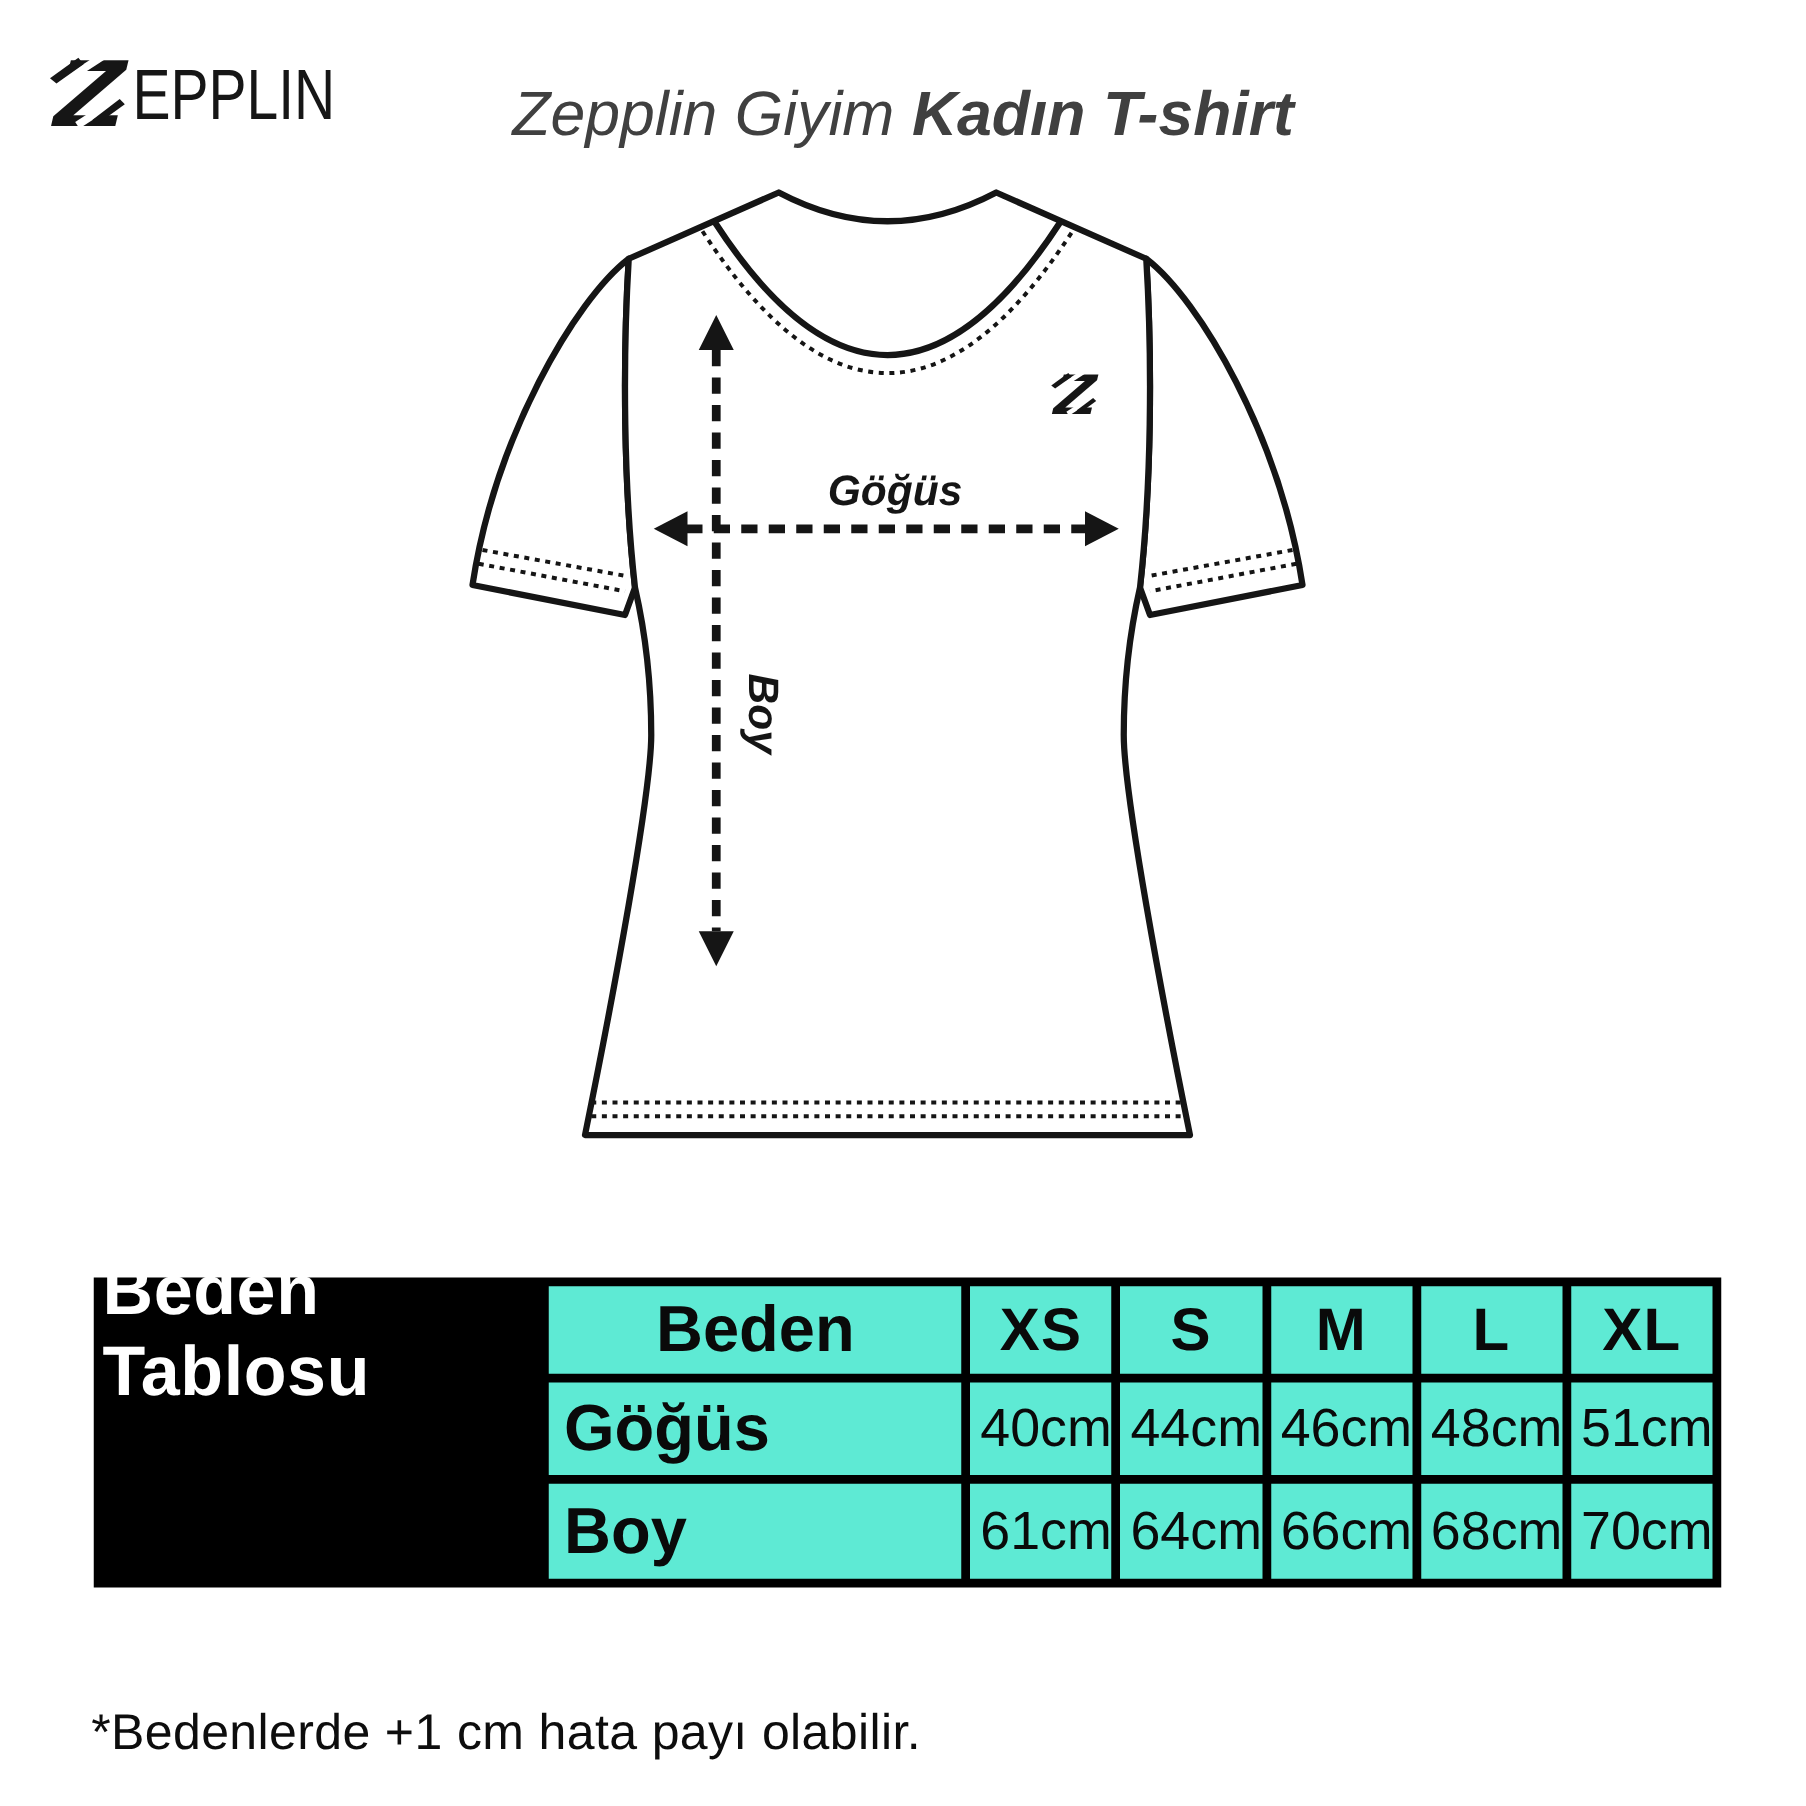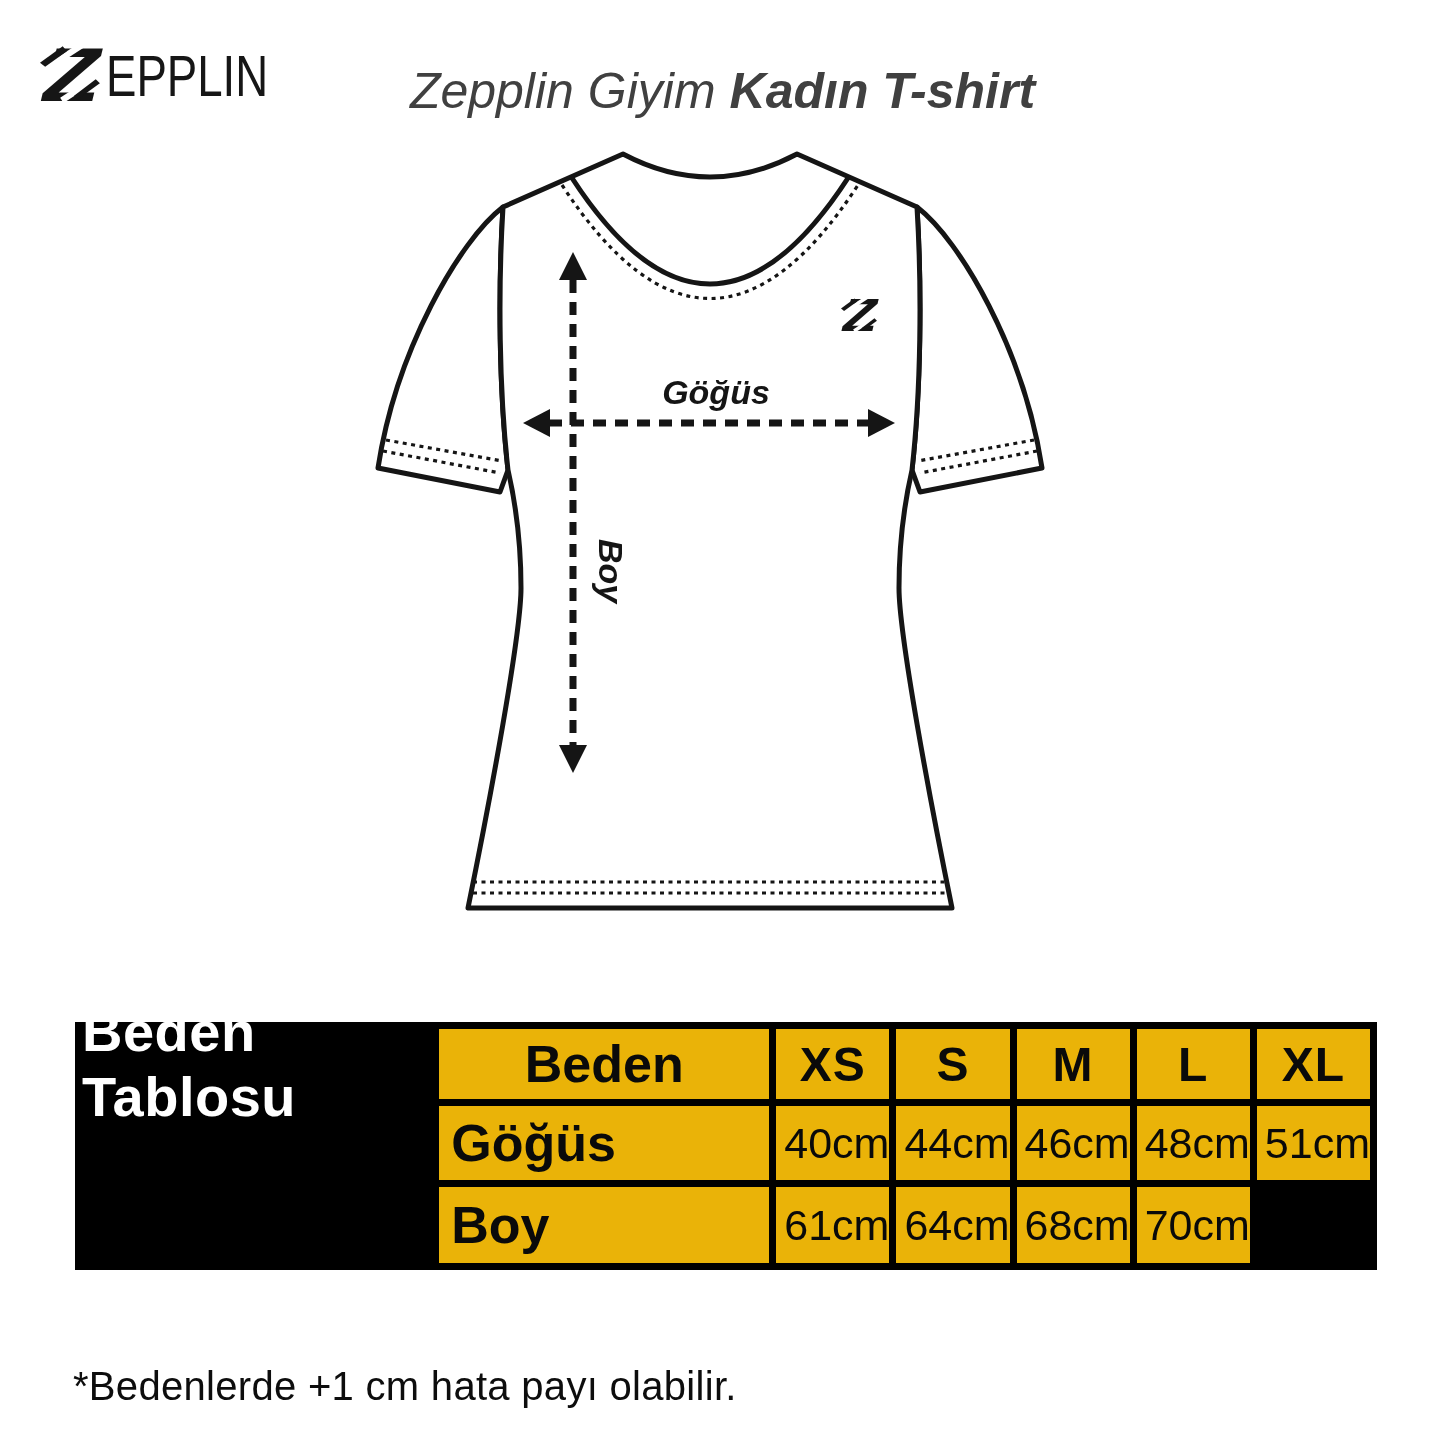--- a/index.html
+++ b/index.html
@@ -19,21 +19,21 @@
 
   
   .diagram{position:absolute;left:340px;top:135px;}
 
   
   .size-table{position:absolute;left:75px;top:1022px;width:1302px;box-sizing:border-box;
               background:#000;padding:7px;display:flex;flex-direction:row;gap:7px;}
   .t-title{height:70px;display:flex;align-items:center;justify-content:center;
            background:#000;color:#fff;font-weight:700;font-size:56px;letter-spacing:.5px;}
   .t-grid{display:grid;grid-template-columns:330px repeat(5,1fr);gap:7px;}
-  .cell{background:#eab308;display:flex;align-items:center;box-sizing:border-box;color:#0a0a0a;}
+  .cell{background:#5eead4;display:flex;align-items:center;box-sizing:border-box;color:#0a0a0a;}
   .r1{height:70px;}
   .r2{height:74px;}
   .r3{height:76px;}
   .c-center{justify-content:center;}
   .c-beden{font-weight:700;font-size:52px;}
   .c-size{font-weight:700;font-size:48px;letter-spacing:1px;}
   .c-rowlabel{font-weight:700;font-size:52px;padding-left:12px;}
   .c-value{font-weight:400;font-size:43px;padding-left:8px;}
 
   
@@ -134,20 +134,21 @@
       <div class="cell r2 c-rowlabel">Göğüs</div>
       <div class="cell r2 c-value">40cm</div>
       <div class="cell r2 c-value">44cm</div>
       <div class="cell r2 c-value">46cm</div>
       <div class="cell r2 c-value">48cm</div>
       <div class="cell r2 c-value">51cm</div>
 
       <div class="cell r3 c-rowlabel">Boy</div>
       <div class="cell r3 c-value">61cm</div>
       <div class="cell r3 c-value">64cm</div>
+      <div class="cell r3 c-value">66cm</div>
       <div class="cell r3 c-value">68cm</div>
       <div class="cell r3 c-value">70cm</div>
     </div>
   </div>
 
   <div class="footnote">*Bedenlerde +1 cm hata payı olabilir.</div>
 
 </div>
 
 </body></html>

